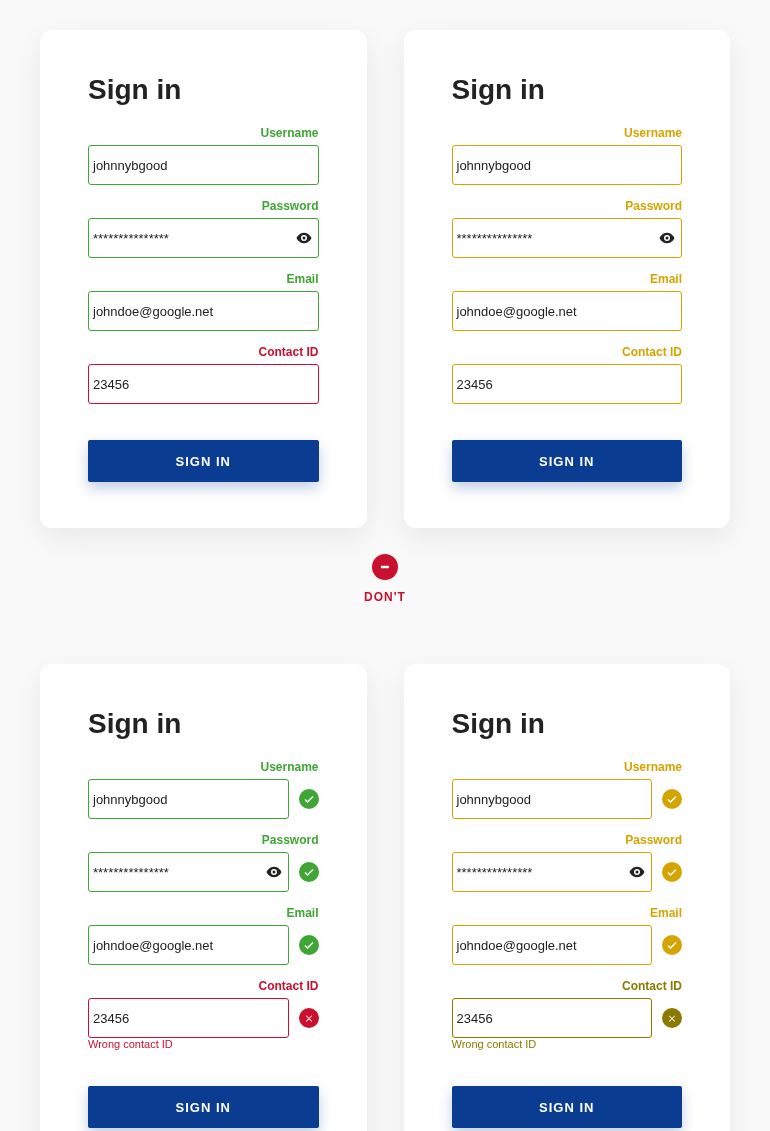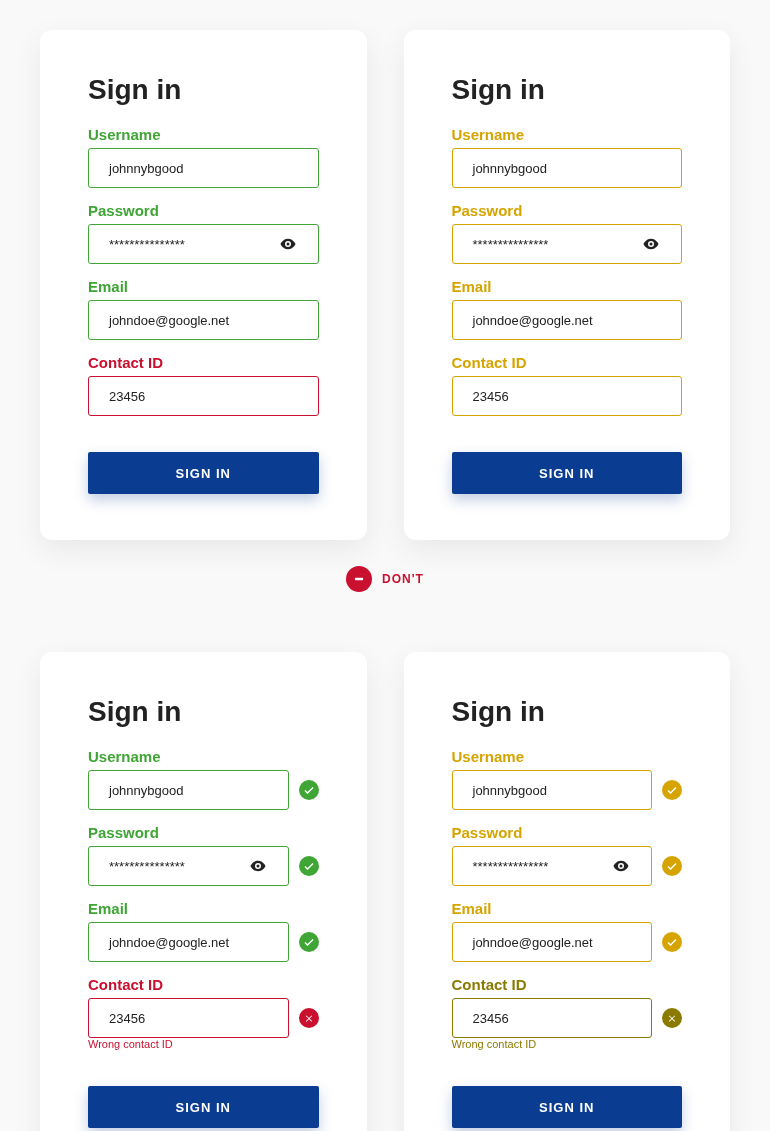--- a/index.html
+++ b/index.html
@@ -23,32 +23,33 @@
   }
   .card-title {
     font-size: 28px;
     font-weight: 700;
     color: #222;
     margin-bottom: 20px;
   }
   .field { margin-bottom: 14px; position: relative; }
   .field-row { display: flex; align-items: center; gap: 10px; }
   .field-label {
-    font-size: 15px;
+    font-size: 12px;
     font-weight: 700;
     margin-bottom: 5px;
+    text-align: right;
   }
   .input-wrap {
     flex: 1;
     border: 1px solid;
     border-radius: 3px;
     height: 40px;
     display: flex;
     align-items: center;
-    padding: 0 20px;
+    padding: 0 4px;
     font-size: 13px;
     color: #222;
     background: #fff;
   }
   .input-wrap .val { flex: 1; }
   .eye-icon {
     width: 20px; height: 20px;
     display: inline-flex; align-items: center; justify-content: center;
   }
   .status-icon {
@@ -74,20 +75,21 @@
     margin-top: 22px;
     text-transform: uppercase;
     box-shadow: 0 6px 14px rgba(10,61,145,0.25);
   }
   .verdict {
     display: flex;
     align-items: center;
     justify-content: center;
     gap: 10px;
     margin: 26px 0 60px;
+    flex-direction: column;
   }
   .verdict .icon {
     width: 26px; height: 26px; border-radius: 50%;
     display: inline-flex; align-items: center; justify-content: center;
   }
   .verdict .label {
     font-size: 12px;
     font-weight: 800;
     letter-spacing: 1px;
   }

